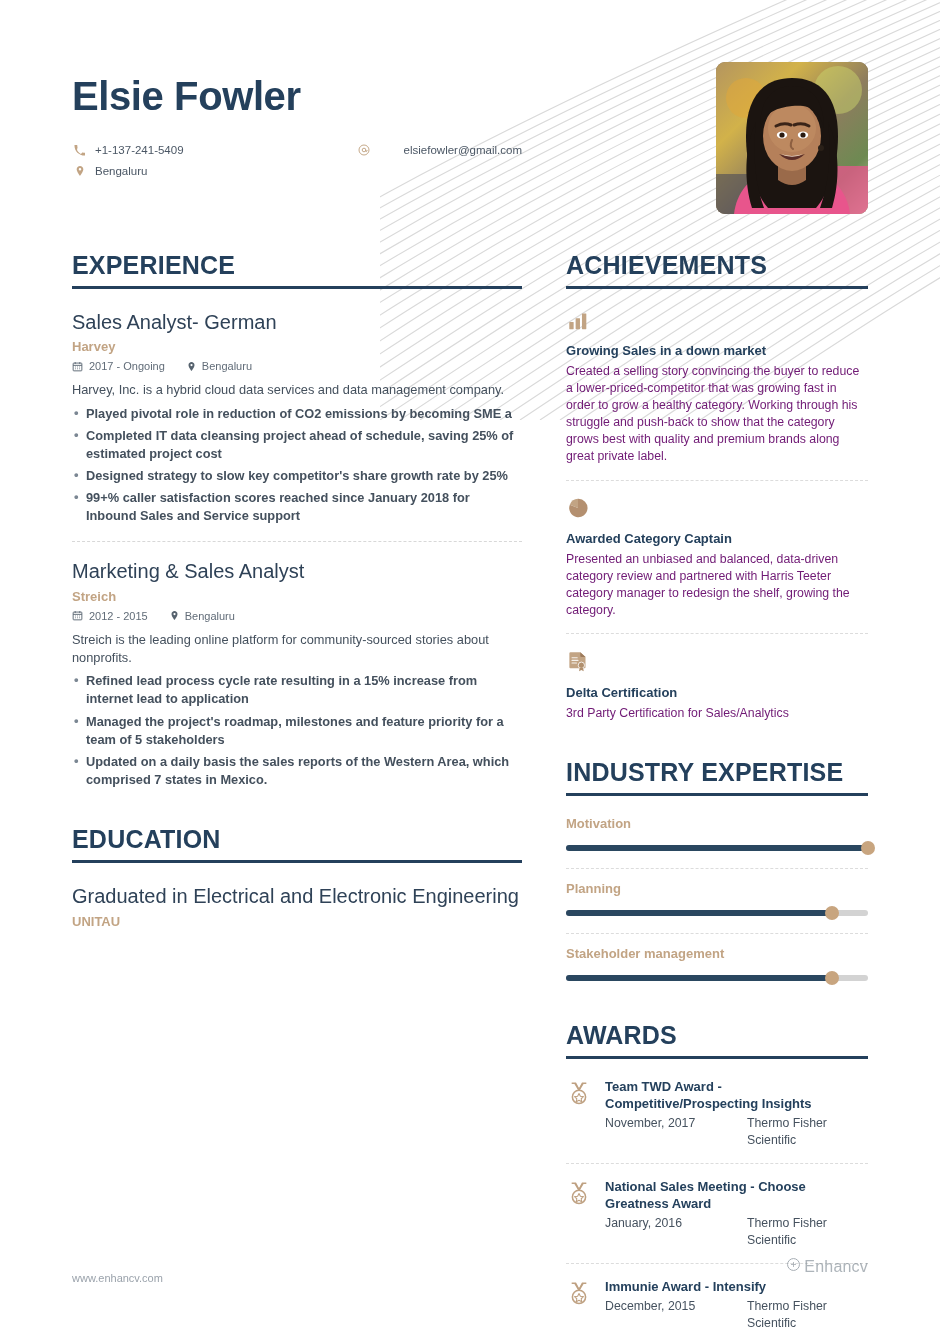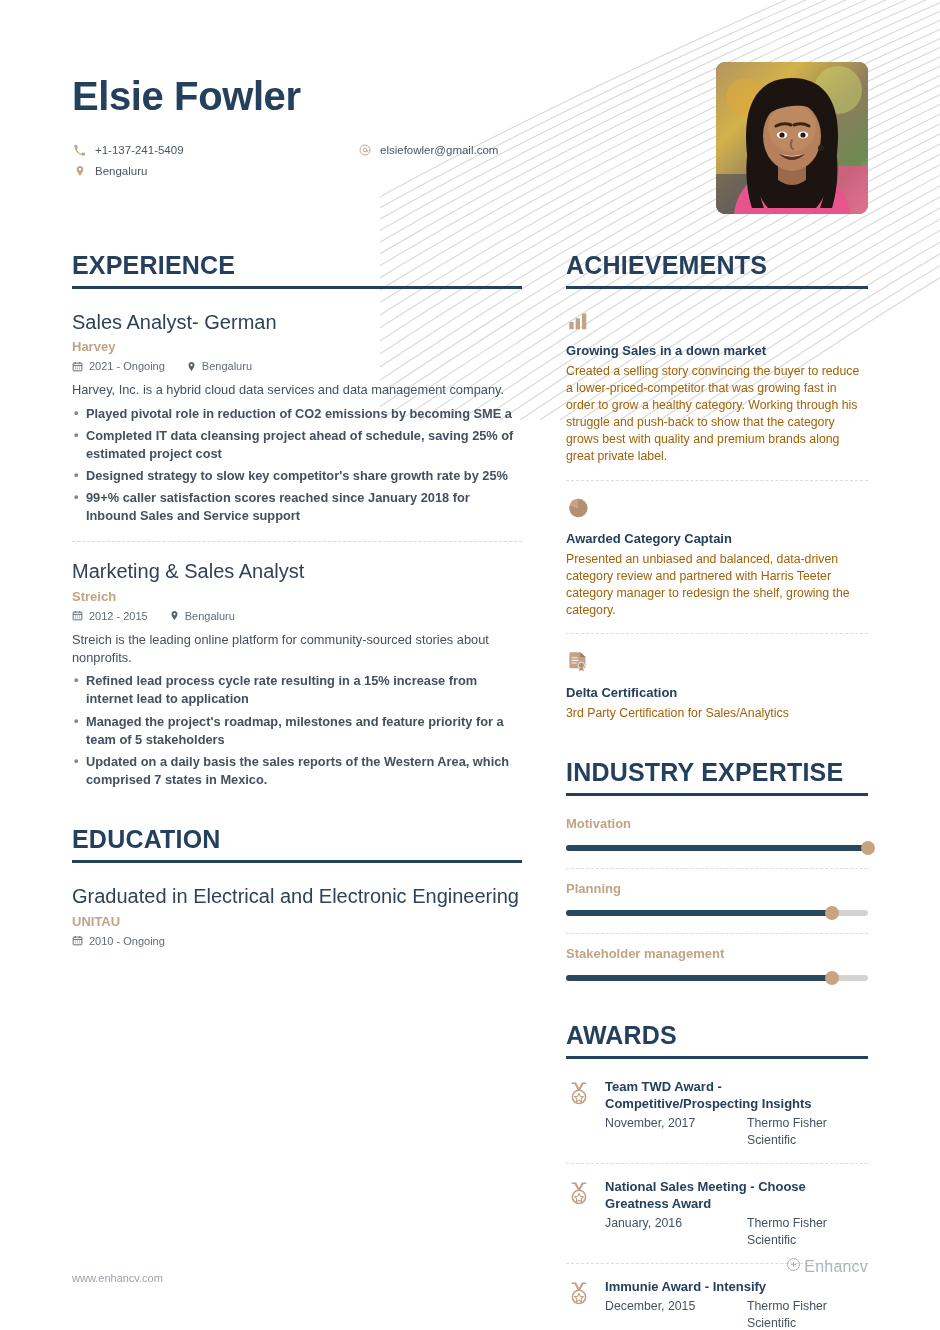--- a/index.html
+++ b/index.html
@@ -58,21 +58,21 @@
     flex-wrap: wrap;
   }
   .contact-item {
     display: flex;
     align-items: center;
     font-size: 11.5px;
     color: #4a5664;
     margin-bottom: 9px;
   }
   .contact-item.phone { width: 285px; }
-  .contact-item.email { width: 165px; }
+  .contact-item.email { width: 165px; gap: 24px; }
   .contact-item.location { width: 285px; }
 
   .contact-item .ic {
     width: 15px;
     display: inline-flex;
     justify-content: center;
     align-items: center;
     margin-right: 8px;
     color: #c2a484;
   }
@@ -195,21 +195,21 @@
   .ach-body { flex: 1; }
   .ach-title {
     font-size: 13px;
     font-weight: 700;
     color: #24405c;
     line-height: 1.3;
   }
   .ach-desc {
     font-size: 12.3px;
     line-height: 1.38;
-    color: #a16207;
+    color: #701a75;
     margin-top: 3px;
   }
 
   
   .skill { margin-bottom: 4px; }
   .skill-sep {
     border-top: 1px dashed #dcdcdc;
     margin: 13px 0 12px 0;
   }
   .skill-name {
@@ -454,21 +454,21 @@
           <div class="entry-org">Harvey</div>
           <div class="entry-meta">
             <span class="m">
               <span class="ic">
                 <svg width="11" height="11" viewBox="0 0 24 24" fill="none" stroke="currentColor" stroke-width="2">
                   <rect x="2.5" y="4.5" width="19" height="17" rx="1.5"></rect>
                   <path d="M2.5 9.5h19M7 2.5v4M17 2.5v4"></path>
                   <path d="M6.5 13h2M11 13h2M15.5 13h2M6.5 17h2M11 17h2M15.5 17h2" stroke-width="1.6"></path>
                 </svg>
               </span>
-              <span>2021 - Ongoing</span>
+              <span>2017 - Ongoing</span>
             </span>
             <span class="m">
               <span class="ic">
                 <svg width="9" height="11" viewBox="0 0 24 24" fill="currentColor">
                   <path d="M12 0C7.6 0 4 3.6 4 8c0 6 8 16 8 16s8-10 8-16c0-4.4-3.6-8-8-8zm0 11a3 3 0 110-6 3 3 0 010 6z"></path>
                 </svg>
               </span>
               <span>Bengaluru</span>
             </span>
           </div>
@@ -515,32 +515,20 @@
         </div>
       </div>
 
       <div class="section">
         <div class="sec-title">EDUCATION</div>
         <div class="sec-rule"></div>
 
         <div class="entry">
           <div class="entry-title">Graduated in Electrical and Electronic Engineering</div>
           <div class="entry-org">UNITAU</div>
-          <div class="entry-meta">
-            <span class="m">
-              <span class="ic">
-                <svg width="11" height="11" viewBox="0 0 24 24" fill="none" stroke="currentColor" stroke-width="2">
-                  <rect x="2.5" y="4.5" width="19" height="17" rx="1.5"></rect>
-                  <path d="M2.5 9.5h19M7 2.5v4M17 2.5v4"></path>
-                  <path d="M6.5 13h2M11 13h2M15.5 13h2M6.5 17h2M11 17h2M15.5 17h2" stroke-width="1.6"></path>
-                </svg>
-              </span>
-              <span>2010 - Ongoing</span>
-            </span>
-          </div>
         </div>
       </div>
 
     </div>
 
     <div class="col-right">
 
       <div class="section">
         <div class="sec-title">ACHIEVEMENTS</div>
         <div class="sec-rule"></div>

